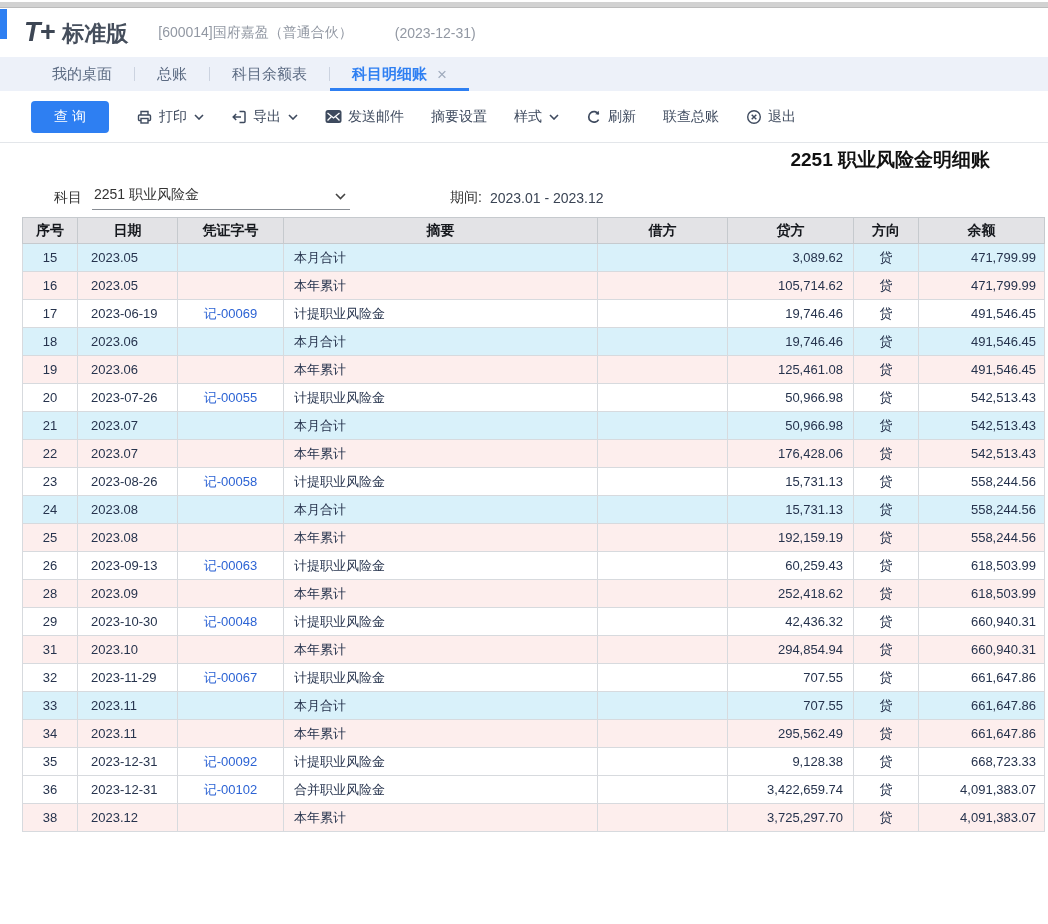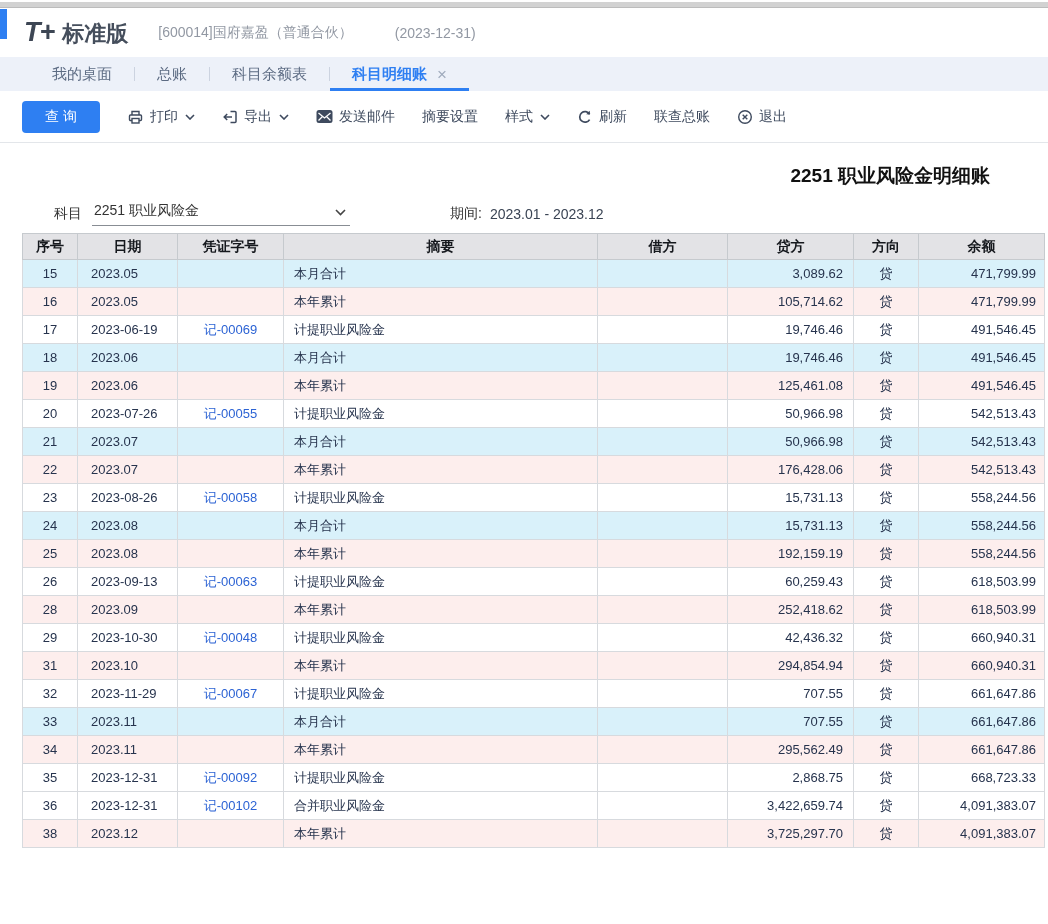--- a/index.html
+++ b/index.html
@@ -18,29 +18,29 @@
   .biz-date { margin-left:42px; font-size:14px; color:#9298a3; }
 
   
   .tab-bar { height:34px; background:#edf1f9; display:flex; align-items:stretch; padding-left:30px; }
   .tab { display:flex; align-items:center; padding:0 22px; font-size:15px; color:#5c6b83; cursor:pointer; }
   .tab.active { color:var(--accent-blue,#2e7ff2); font-weight:700; border-bottom:3px solid var(--accent-blue,#2e7ff2); padding-top:3px; }
   .tab-close { margin-left:10px; font-weight:400; font-size:17px; color:#a0abbd; line-height:1; }
   .tab-divider { width:1px; height:14px; background:#ccd3e0; align-self:center; }
 
   
-  .toolbar { height:52px; background:#fff; border-bottom:1px solid #e3e6ea; display:flex; align-items:center; padding-left:22px; gap:27px; }
+  .toolbar { height:52px; background:#fff; border-bottom:1px solid #e3e6ea; display:flex; align-items:center; padding-left:31px; gap:27px; }
   .btn-query { width:78px; height:32px; border:none; border-radius:4px; background:var(--accent-blue,#2e7ff2);
     color:#fff; font-size:14px; cursor:pointer; font-family:inherit; }
   .tool-item { display:inline-flex; align-items:center; gap:6px; font-size:14px; color:#3e4a5e; cursor:pointer; white-space:nowrap; }
   .tool-item svg { display:block; }
   .chev { margin-left:1px; }
 
   
-  .report-title { margin-top:20px; text-align:right; padding-right:58px; font-size:19px; font-weight:700; color:#111; }
+  .report-title { margin-top:4px; text-align:right; padding-right:58px; font-size:19px; font-weight:700; color:#111; }
   .filter-row { margin-top:12px; margin-left:54px; display:flex; align-items:center; height:26px; font-size:14px; }
   .f-label { color:#333; }
   .subject-select { margin-left:10px; width:258px; display:flex; justify-content:space-between; align-items:center;
     border-bottom:1px solid #888d94; padding:0 4px 5px 2px; cursor:pointer; color:#333; }
   .period-label { margin-left:100px; }
   .period-value { margin-left:8px; color:#3a4454; }
 
   
   table.ledger { margin:6px 0 0 22px; width:1022px; border-collapse:collapse; table-layout:fixed;
     border:1px solid #b7bbc2; }
@@ -397,21 +397,21 @@
           <td>295,562.49</td>
           <td>贷</td>
           <td>661,647.86</td>
         </tr>
         <tr class="row-voucher">
           <td>35</td>
           <td>2023-12-31</td>
           <td><span class="voucher-link">记-00092</span></td>
           <td>计提职业风险金</td>
           <td></td>
-          <td>2,868.75</td>
+          <td>9,128.38</td>
           <td>贷</td>
           <td>668,723.33</td>
         </tr>
         <tr class="row-voucher">
           <td>36</td>
           <td>2023-12-31</td>
           <td><span class="voucher-link">记-00102</span></td>
           <td>合并职业风险金</td>
           <td></td>
           <td>3,422,659.74</td>

